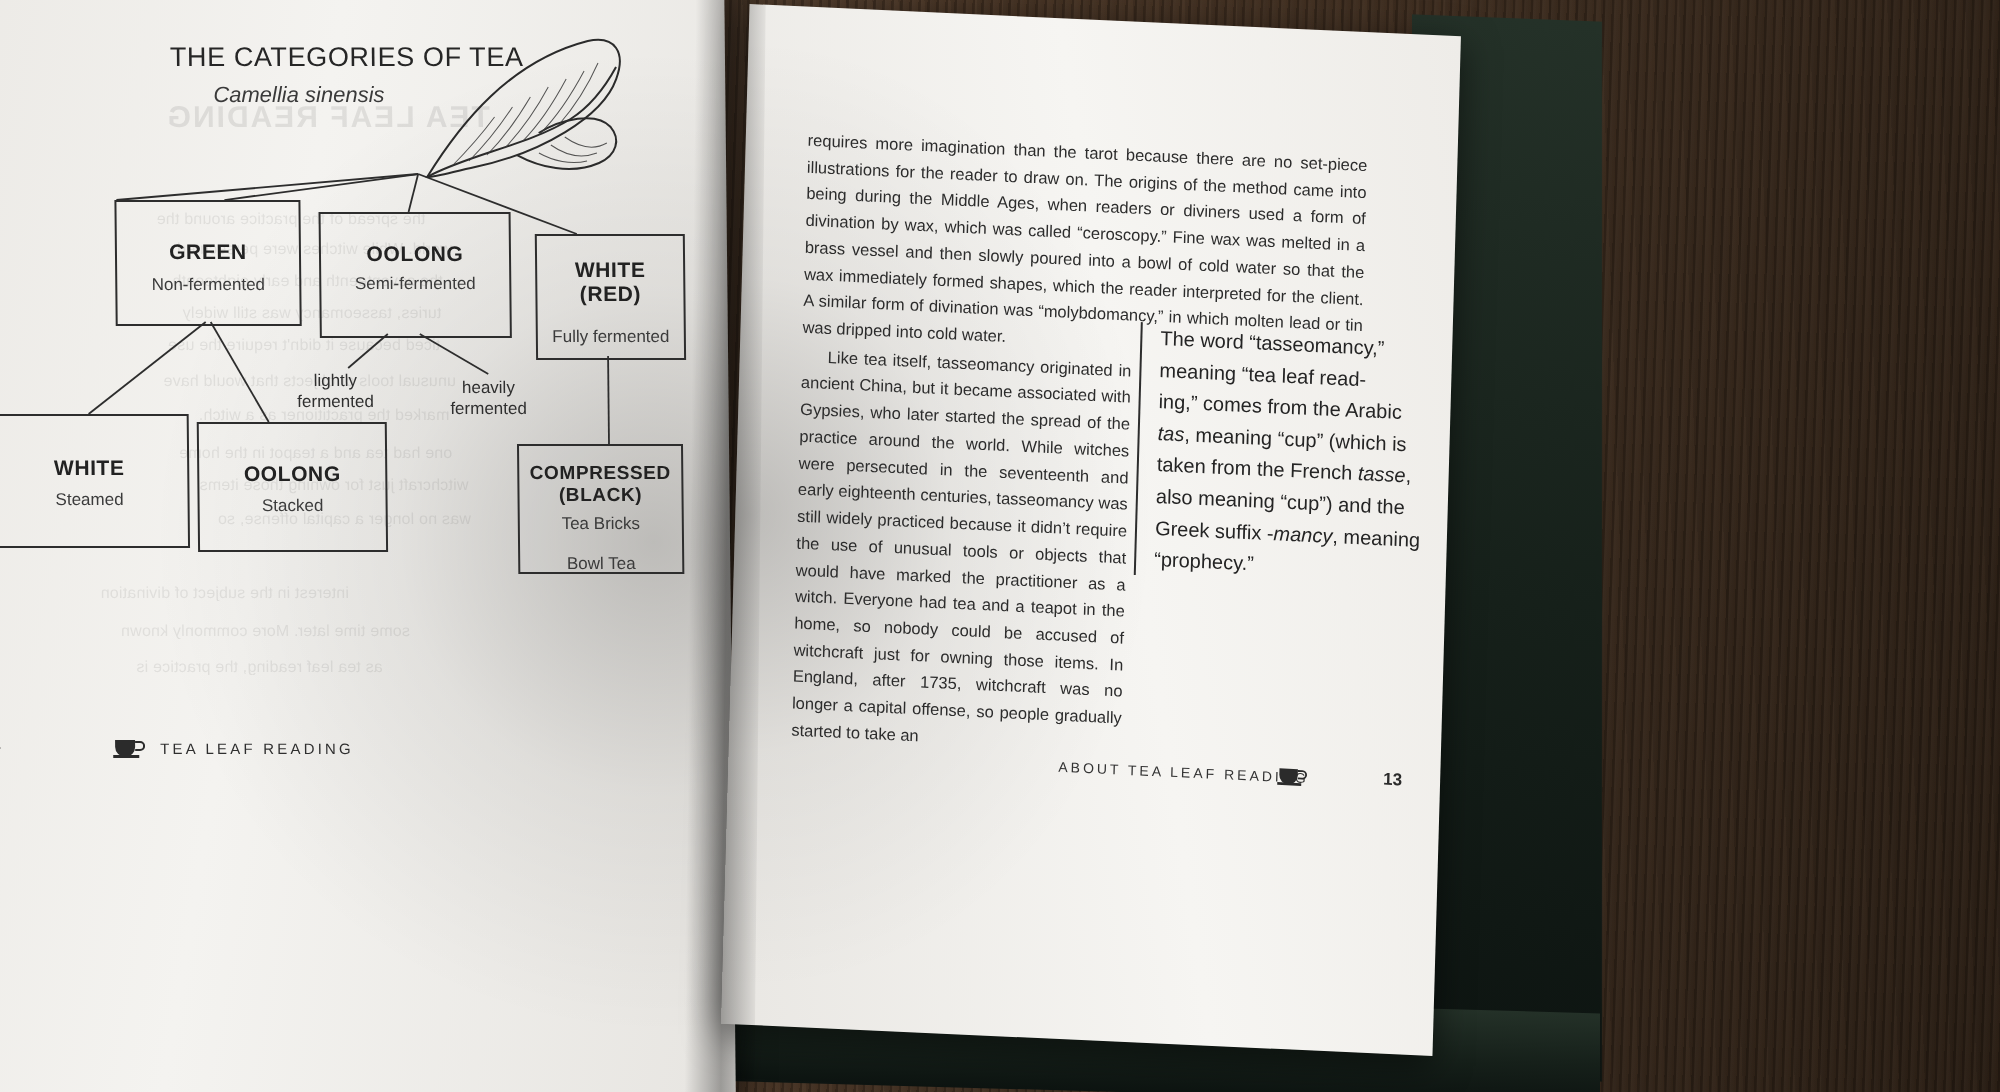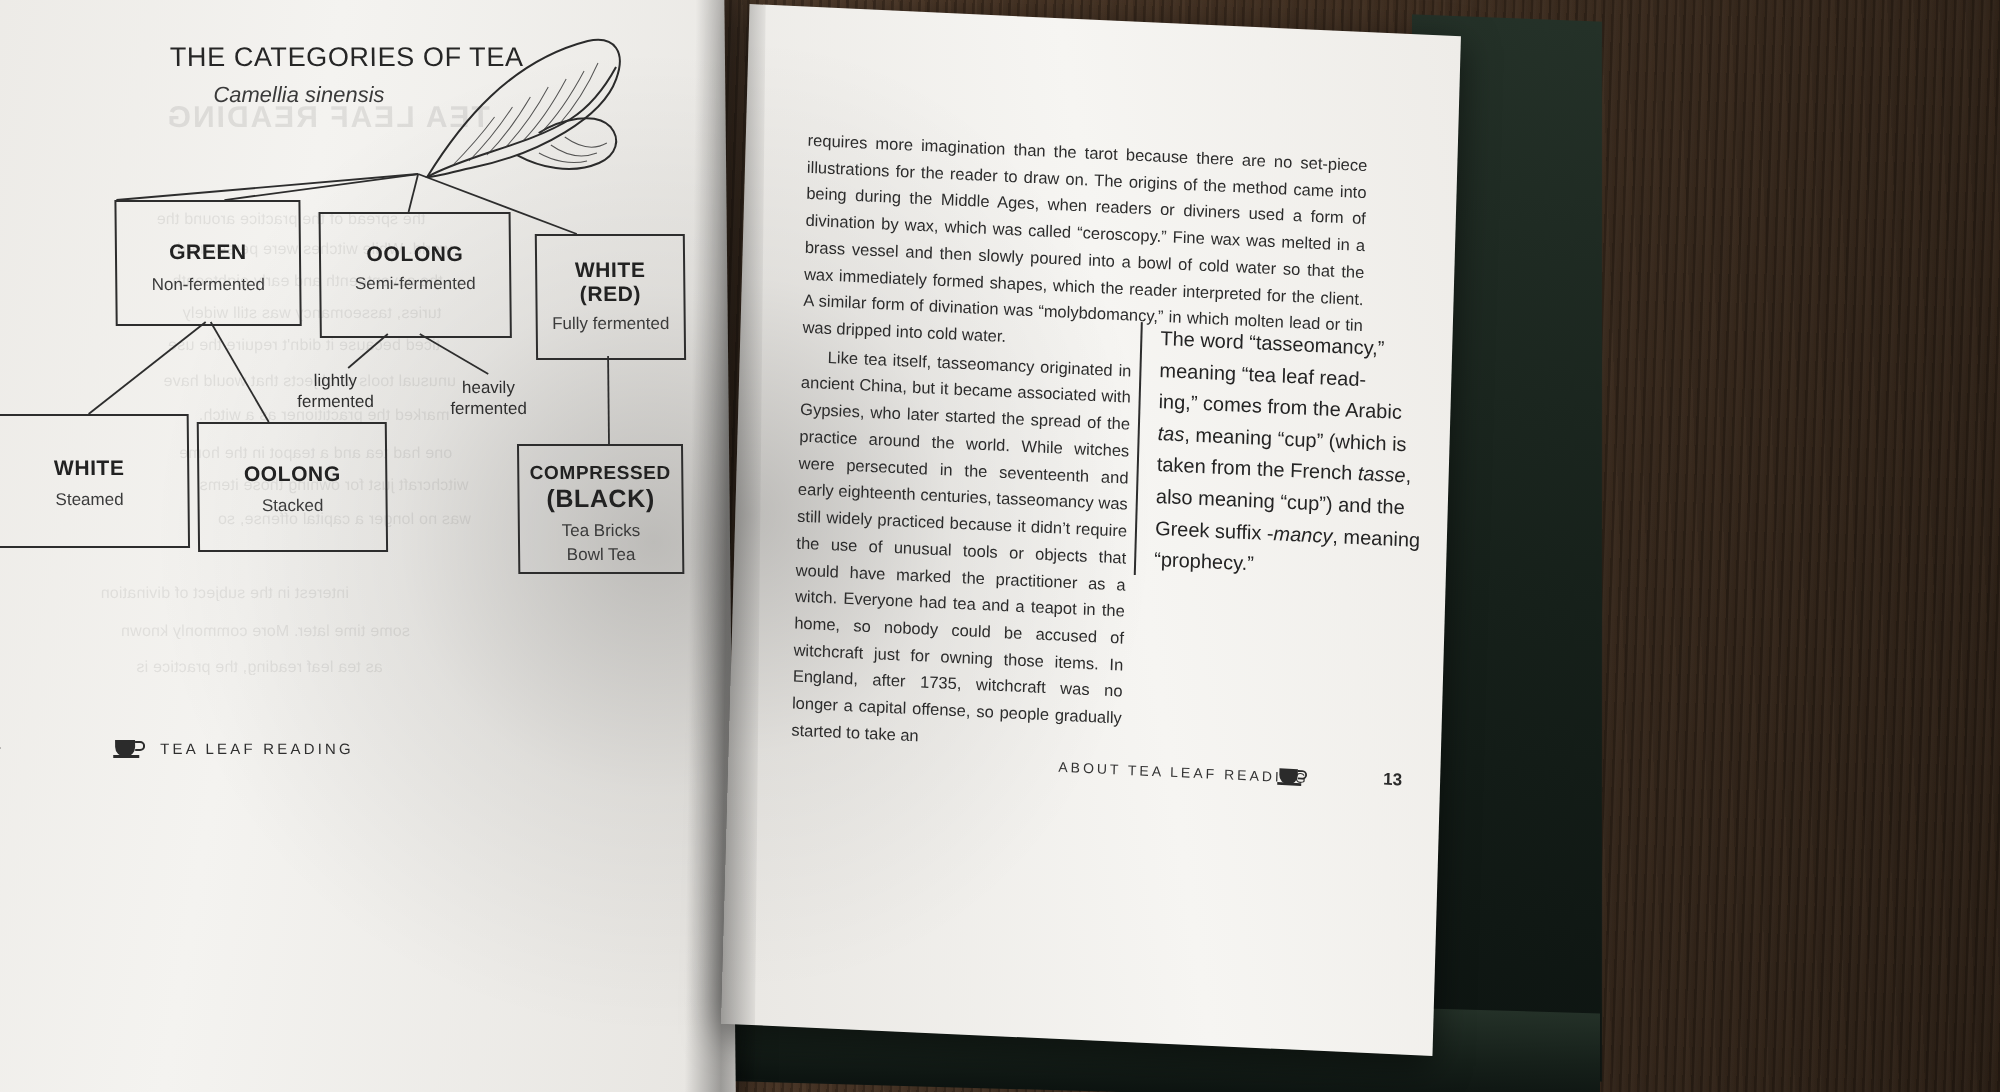--- a/index.html
+++ b/index.html
@@ -359,38 +359,38 @@
         </div>
 
         <div class="node" id="node-oolong">
           <div class="n-title" style="margin-top:28px">OOLONG</div>
           <div class="n-sub" style="margin-top:8px">Semi-fermented</div>
         </div>
 
         <div class="node" id="node-black">
           <div class="n-title" style="margin-top:22px">WHITE</div>
           <div class="n-title">(RED)</div>
-          <div class="n-sub" style="margin-top:8px">Fully fermented</div>
+          <div class="n-sub" style="margin-top:21px">Fully fermented</div>
         </div>
 
         <div class="node" id="node-white">
           <div class="n-title" style="margin-top:40px">WHITE</div>
           <div class="n-sub" style="margin-top:10px">Steamed</div>
         </div>
 
         <div class="node" id="node-yellow">
           <div class="n-title" style="margin-top:38px">OOLONG</div>
           <div class="n-sub" style="margin-top:10px">Stacked</div>
         </div>
 
         <div class="node" id="node-comp">
           <div class="n-title" style="margin-top:16px; font-size:19px">COMPRESSED</div>
-          <div class="n-title" style="font-size:25px">(BLACK)</div>
+          <div class="n-title" style="font-size:19px">(BLACK)</div>
           <div class="n-sub" style="margin-top:8px">Tea Bricks</div>
-          <div class="n-sub" style="margin-top:4px">Bowl Tea</div>
+          <div class="n-sub" style="margin-top:20px">Bowl Tea</div>
         </div>
 
         <div class="edge-label" id="lbl-lightly">
           <div>lightly</div>
           <div>fermented</div>
         </div>
         <div class="edge-label" id="lbl-heavily">
           <div>heavily</div>
           <div>fermented</div>
         </div>

